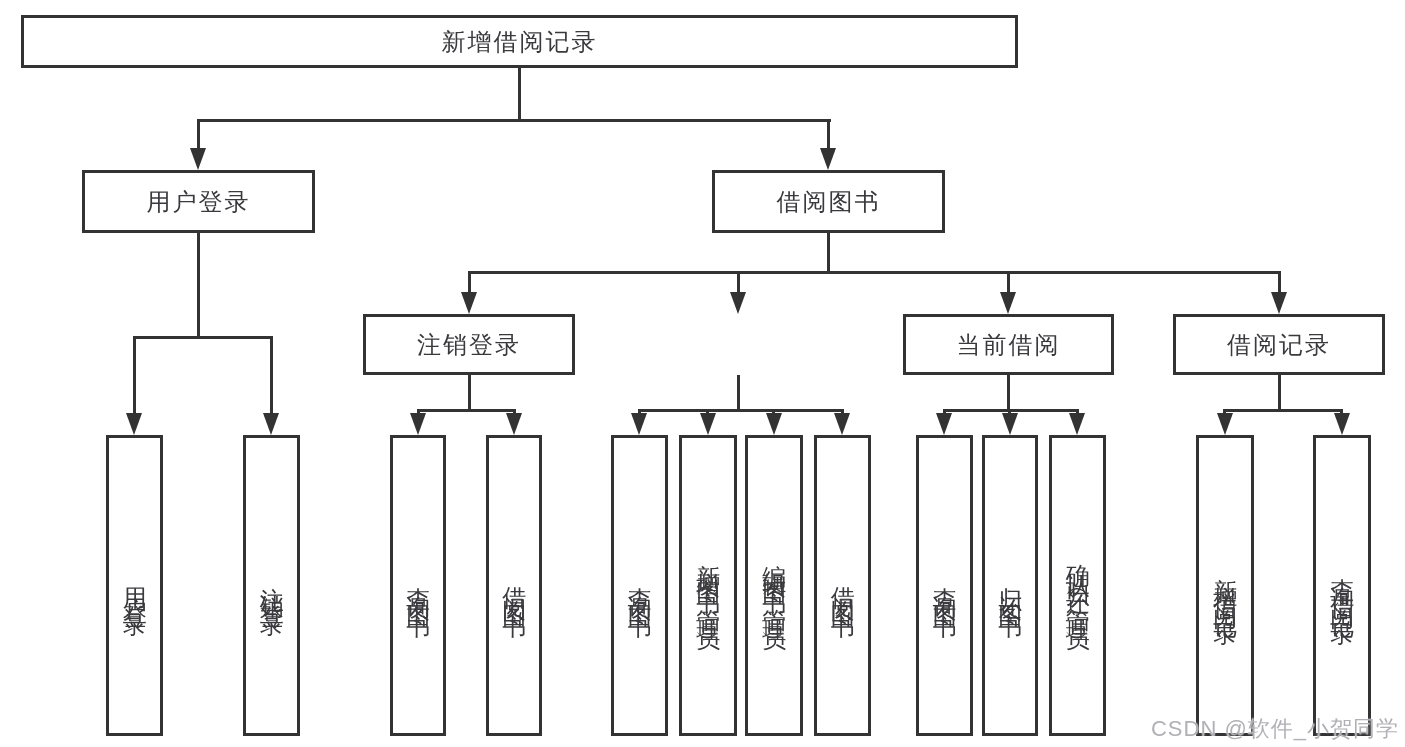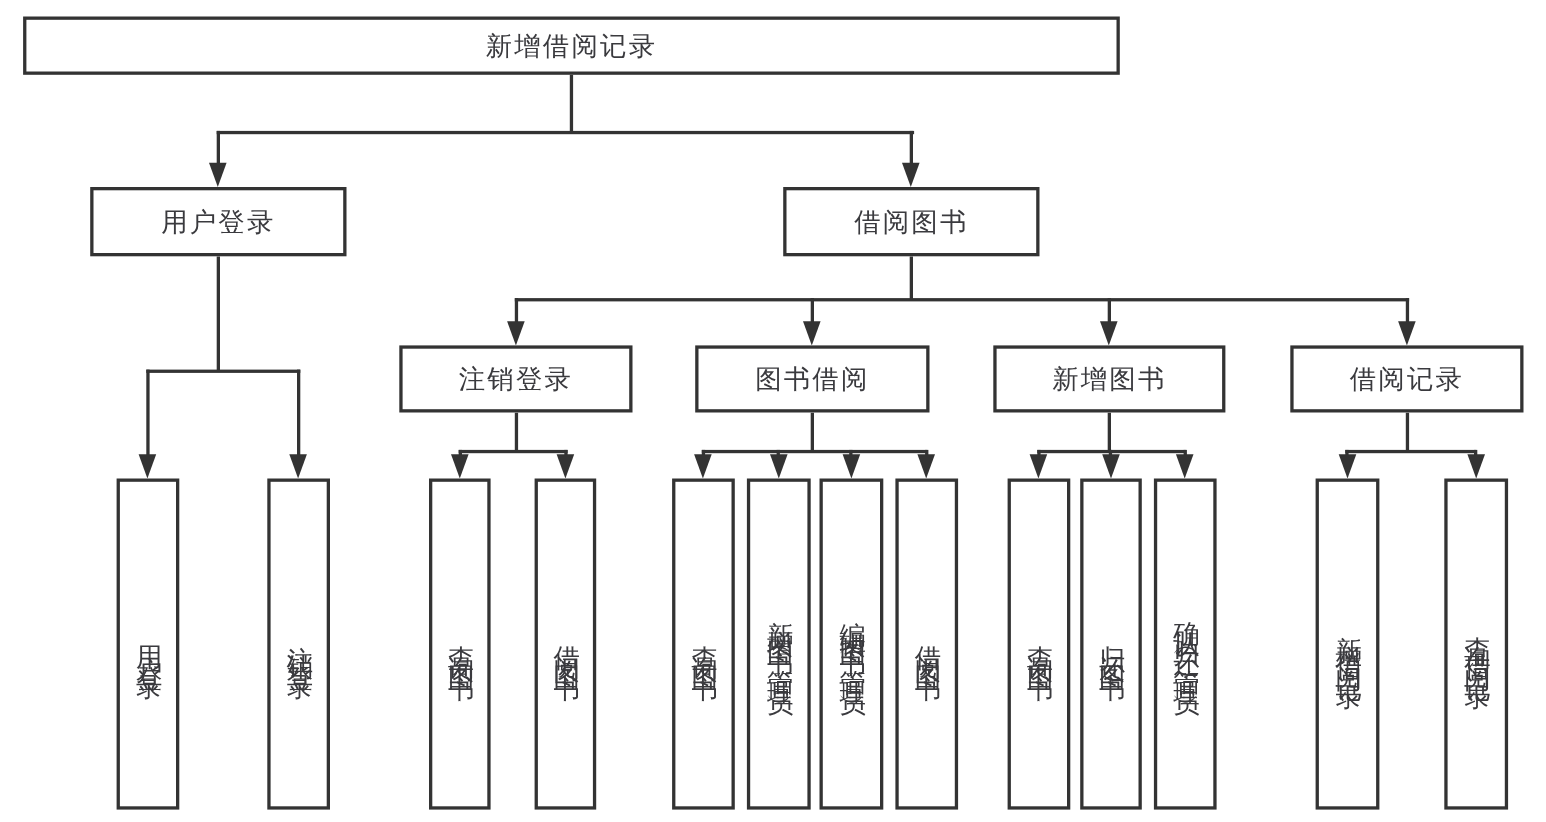--- a/index.html
+++ b/index.html
@@ -105,25 +105,22 @@
   <div class="vline" style="left:1007px;top:271px;height:24px"></div>
   <div class="vline" style="left:1278px;top:271px;height:24px"></div>
   <div class="arrow" style="left:461px;top:292px"></div>
   <div class="arrow" style="left:730px;top:292px"></div>
   <div class="arrow" style="left:1000px;top:292px"></div>
   <div class="arrow" style="left:1271px;top:292px"></div>
 
   <div class="box" style="left:363px;top:314px;width:212px;height:61px">
     <span>注销登录</span>
   </div>
-  <div class="box" style="left:632px;top:314px;width:213px;height:61px">
-    <span>图书借阅</span>
-  </div>
   <div class="box" style="left:903px;top:314px;width:211px;height:61px">
-    <span>新增图书</span>
+    <span>当前借阅</span>
   </div>
   <div class="box" style="left:1173px;top:314px;width:212px;height:61px">
     <span>借阅记录</span>
   </div>
 
   <div class="vline" style="left:468px;top:375px;height:36px"></div>
   <div class="hline" style="left:417px;top:409px;width:99px"></div>
   <div class="vline" style="left:417px;top:409px;height:7px"></div>
   <div class="vline" style="left:513px;top:409px;height:7px"></div>
   <div class="arrow" style="left:410px;top:413px"></div>
@@ -193,14 +190,15 @@
     <span class="vtext">确认归还（管理员）</span>
   </div>
 
   <div class="box leaf" style="left:1196px;width:58px">
     <span class="vtext">新增借阅记录</span>
   </div>
   <div class="box leaf" style="left:1313px;width:58px">
     <span class="vtext">查询借阅记录</span>
   </div>
 
+  <div class="watermark">CSDN @软件_小贺同学</div>
 
 </div>
 
 </body></html>

